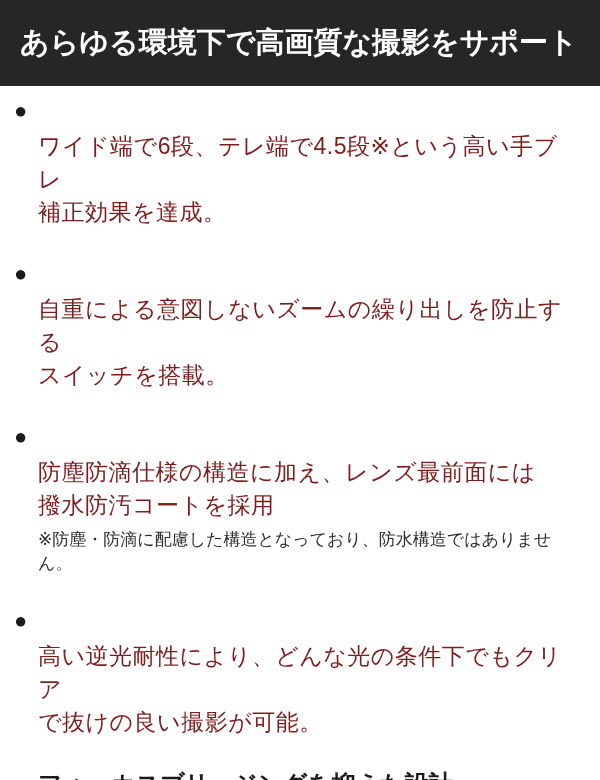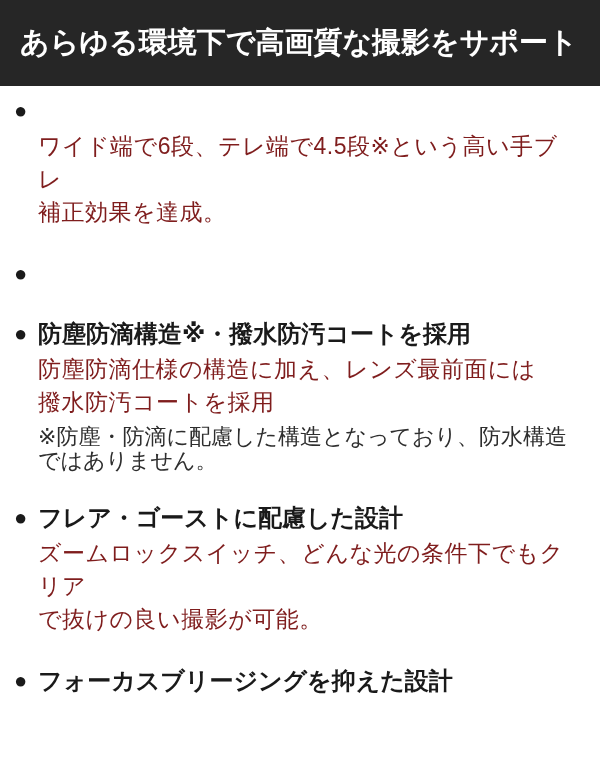--- a/index.html
+++ b/index.html
@@ -59,21 +59,21 @@
     font-size: 23px;
     font-weight: 400;
     color: #7f1d1d;
     line-height: 33px;
     white-space: pre-line;
     letter-spacing: 0.5px;
   }
   .section-note {
     margin-left: 24px;
     margin-top: 6px;
-    font-size: 22px;
+    font-size: 17px;
     font-weight: 400;
     color: #2e2e2e;
     line-height: 24px;
     white-space: pre-line;
   }
 </style>
 </head>
 <body>
 
 <div class="page">
@@ -89,38 +89,38 @@
         <span class="bullet">●</span>
       </div>
       <div class="section-body">ワイド端で6段、テレ端で4.5段※という高い手ブレ
 補正効果を達成。</div>
     </div>
 
     <div class="section">
       <div class="section-heading">
         <span class="bullet">●</span>
       </div>
+      <div class="section-body">自重による意図しないズームの繰り出しを防止する
+スイッチを搭載。</div>
     </div>
 
     <div class="section">
       <div class="section-heading">
         <span class="bullet">●</span>
-        <span>防塵防滴構造※・撥水防汚コートを採用</span>
       </div>
       <div class="section-body">防塵防滴仕様の構造に加え、レンズ最前面には
 撥水防汚コートを採用</div>
       <div class="section-note">※防塵・防滴に配慮した構造となっており、防水構造ではありません。</div>
     </div>
 
     <div class="section">
       <div class="section-heading">
         <span class="bullet">●</span>
-        <span>フレア・ゴーストに配慮した設計</span>
       </div>
-      <div class="section-body">ズームロックスイッチ、どんな光の条件下でもクリア
+      <div class="section-body">高い逆光耐性により、どんな光の条件下でもクリア
 で抜けの良い撮影が可能。</div>
     </div>
 
     <div class="section">
       <div class="section-heading">
         <span class="bullet">●</span>
         <span>フォーカスブリージングを抑えた設計</span>
       </div>
 
     </div>

